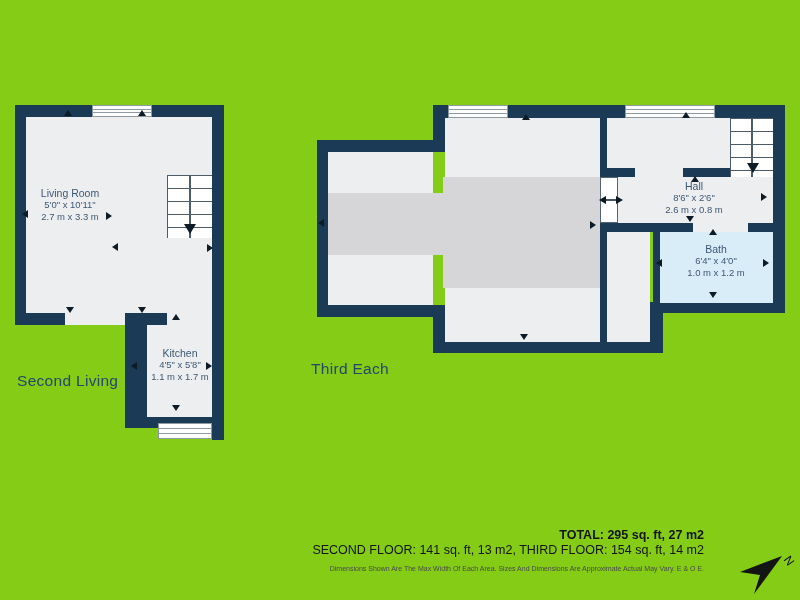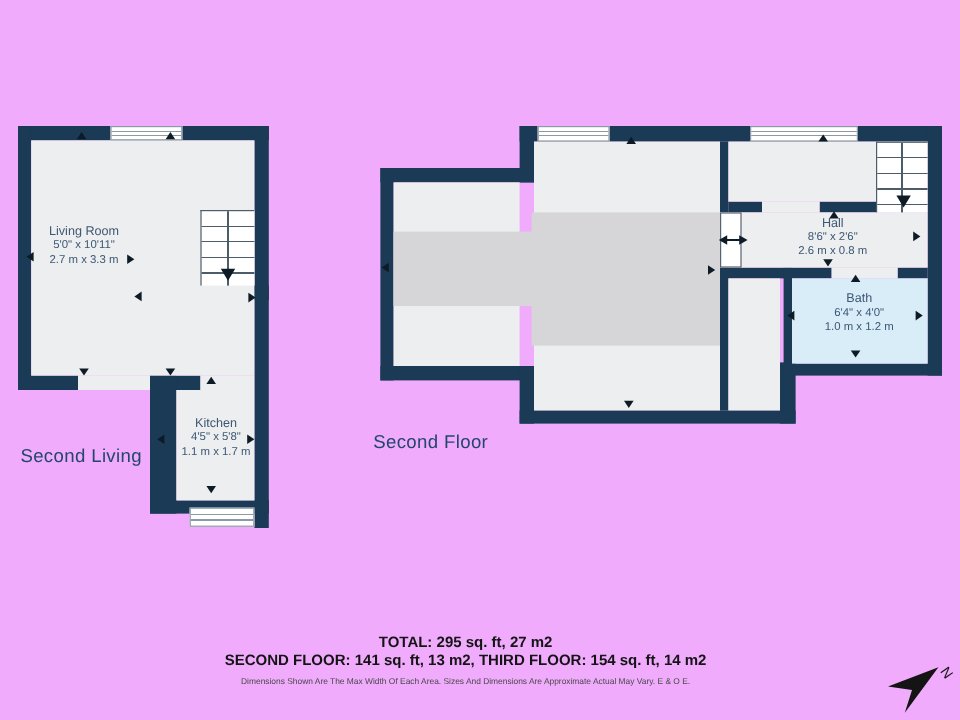--- a/index.html
+++ b/index.html
@@ -1,16 +1,16 @@
 <!DOCTYPE html>
 <html><head>
 <meta charset="utf-8">
 <style>
   html,body{margin:0;padding:0;background:#ffffff;}
-  #stage{position:relative;width:800px;height:600px;background:#f0abfc;overflow:hidden;
+  #stage{position:relative;width:800px;height:600px;background:#84cc16;overflow:hidden;
          font-family:"Liberation Sans",sans-serif;}
   .w{position:absolute;background:#1b3a55;}
   .f{position:absolute;background:#edeeef;}
   .lc{position:absolute;background:#d6d6d8;}
   .bathf{position:absolute;background:#d9edf9;}
   .win{position:absolute;background:#fff;border:1px solid #8d99a3;box-sizing:border-box;
        background-image:linear-gradient(to bottom,transparent 0 28%,#8d99a3 28% 36%,transparent 36% 62%,#8d99a3 62% 70%,transparent 70%);}
   .stairs{position:absolute;background:#fff;border-left:1px solid #4c5c68;border-top:1px solid #4c5c68;box-sizing:border-box;
        background-image:linear-gradient(to right,transparent 0 48%,#4c5c68 48% 52%,transparent 52%),
                         repeating-linear-gradient(to bottom,transparent 0 12px,#4c5c68 12px 13px);}
@@ -18,23 +18,23 @@
   .room-label{position:absolute;text-align:center;color:#3d5874;transform:translateX(-50%);white-space:nowrap;}
   .room-label .rname{font-size:10.5px;line-height:12px;}
   .room-label .rdim{font-size:9.5px;line-height:12px;}
   .floor-title{position:absolute;color:#24466b;font-size:15.5px;letter-spacing:.3px;}
   .mk{position:absolute;width:0;height:0;}
   .mk.up{border-left:4px solid transparent;border-right:4px solid transparent;border-bottom:6px solid #0d1b26;}
   .mk.down{border-left:4px solid transparent;border-right:4px solid transparent;border-top:6px solid #0d1b26;}
   .mk.left{border-top:4px solid transparent;border-bottom:4px solid transparent;border-right:6px solid #0d1b26;}
   .mk.right{border-top:4px solid transparent;border-bottom:4px solid transparent;border-left:6px solid #0d1b26;}
   .mk.big.down{border-left:6px solid transparent;border-right:6px solid transparent;border-top:10px solid #0d1b26;}
-  #summary{position:absolute;left:0;top:528px;width:704px;text-align:center;color:#141414;margin-left:36px;}
+  #summary{position:absolute;left:0;top:528px;width:704px;text-align:right;color:#141414;}
   #summary .s1{font-size:12.5px;font-weight:bold;line-height:15px;}
-  #summary .s2,#summary .s3{font-size:12.5px;line-height:14px;font-weight:bold;}
+  #summary .s2,#summary .s3{font-size:12.5px;line-height:14px;}
   #summary .disc{font-size:7px;color:#4a4a4a;margin-top:8px;}
   #compass{position:absolute;left:736px;top:548px;}
 </style>
 </head>
 <body>
 
 <div id="stage">
 
   <div class="w" style="left:15px;top:105px;width:209px;height:12px"></div>
   <div class="w" style="left:15px;top:105px;width:11px;height:220px"></div>
@@ -125,21 +125,21 @@
   <div class="room-label" style="left:694px;top:180px">
     <div class="rname">Hall</div>
     <div class="rdim">8'6" x 2'6"</div>
     <div class="rdim">2.6 m x 0.8 m</div>
   </div>
   <div class="room-label" style="left:716px;top:243px">
     <div class="rname">Bath</div>
     <div class="rdim">6'4" x 4'0"</div>
     <div class="rdim">1.0 m x 1.2 m</div>
   </div>
-  <div class="floor-title" style="left:311px;top:360px">Second Floor</div>
+  <div class="floor-title" style="left:311px;top:360px">Third Each</div>
 
   <div class="mk up" style="left:522px;top:114px"></div>
   <div class="mk up" style="left:682px;top:112px"></div>
   <div class="mk left" style="left:318px;top:219px"></div>
   <div class="mk right" style="left:590px;top:221px"></div>
   <div class="mk down" style="left:520px;top:334px"></div>
   <div class="mk up" style="left:691px;top:176px"></div>
   <div class="mk right" style="left:761px;top:193px"></div>
   <div class="mk down" style="left:686px;top:216px"></div>
   <div class="mk up" style="left:709px;top:229px"></div>

